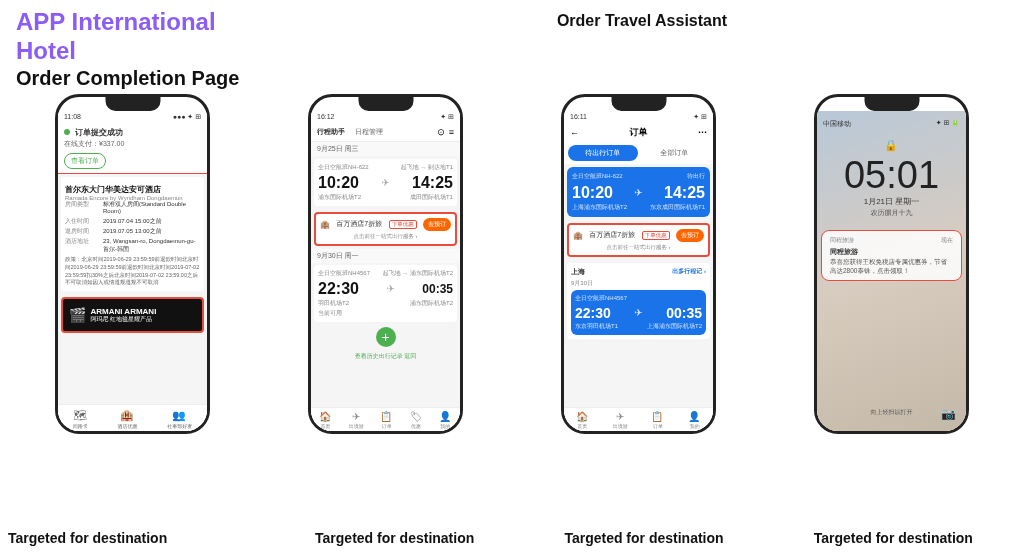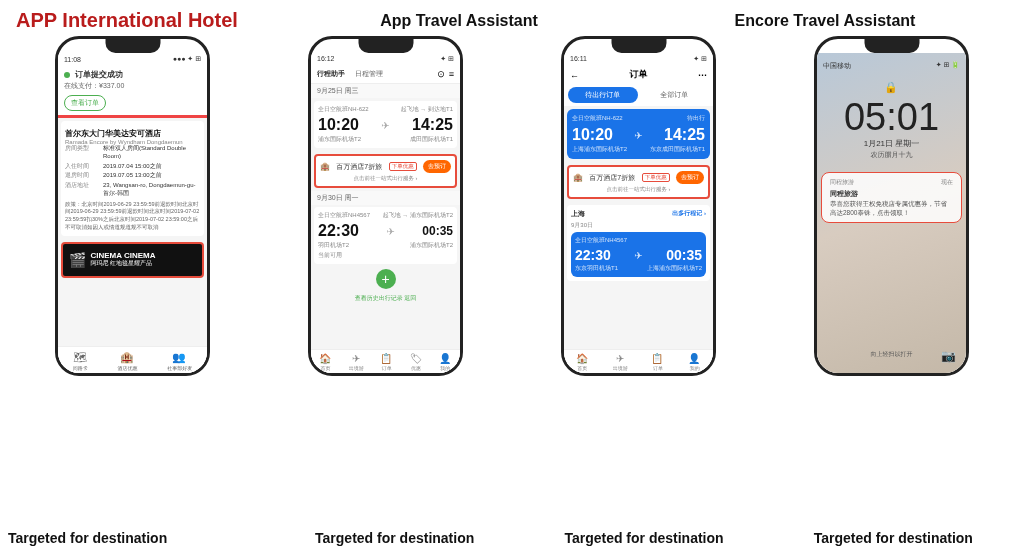--- a/index.html
+++ b/index.html
@@ -18,23 +18,23 @@
       display: flex;
       align-items: flex-start;
       padding: 8px 16px 4px 16px;
       gap: 0;
     }
     .header-left {
       width: 260px;
       flex-shrink: 0;
     }
     .header-left .app-title {
-      font-size: 20px;
-      font-weight: bold;
-      color: #b91c1c;
+      font-size: 24px;
+      font-weight: bold;
+      color: #8b5cf6;
       line-height: 1.2;
     }
     .header-left .page-subtitle {
       font-size: 20px;
       font-weight: bold;
       color: #111;
       line-height: 1.2;
     }
     .header-col {
       flex: 1;
@@ -101,21 +101,21 @@
       justify-content: space-between;
       align-items: center;
       padding: 2px 6px;
       background: #fff;
       font-size: 7px;
       color: #333;
     }
     .p1-header {
       background: #fff;
       padding: 4px 6px 4px;
-      border-bottom: 3px solid #ef4444;
+      border-bottom: 1px solid #ef4444;
     }
     .p1-success-row {
       display: flex;
       align-items: center;
       gap: 3px;
     }
     .p1-success-text {
       font-size: 8px;
       color: #333;
       font-weight: bold;
@@ -612,26 +612,24 @@
       margin-right: 2px;
       vertical-align: middle;
     }
   </style>
 </head>
 <body>
 
 <div class="header-area">
   <div class="header-left">
     <div class="app-title">APP International Hotel</div>
+    <div class="page-subtitle">Order Completion Page</div>
   </div>
   <div class="header-col">
-    <div class="col-title">App Travel Assistant</div>
-  </div>
-  <div class="header-col">
-    <div class="col-title">Encore Travel Assistant</div>
+    <div class="col-title">Order Travel Assistant</div>
   </div>
 </div>
 
 <div class="main-row">
 
   <div class="phone-wrap">
     <div class="phone">
       <div class="phone-notch"></div>
       <div class="phone-screen">
 
@@ -667,21 +665,21 @@
           <div class="p1-info-row">
             <span class="p1-info-label">酒店地址</span>
             <span class="p1-info-value">23, Wangsan-ro, Dongdaemun-gu-首尔-韩国</span>
           </div>
           <div class="p1-notice">政策：北京时间2019-06-29 23:59:59前退款时间北京时间2019-06-29 23:59:59前退款时间北京时间2019-07-02 23:59:59扣30%之后北京时间2019-07-02 23:59:00之后不可取消如因人或情遵规遵规不可取消</div>
         </div>
 
         <div class="p1-ad-banner">
           <div class="p1-ad-icon">🎬</div>
           <div>
-            <div class="p1-ad-title">CINEMA CINEMA</div>
+            <div class="p1-ad-title">ARMANI ARMANI</div>
             <div class="p1-ad-text">阿玛尼 红地毯星耀产品</div>
           </div>
         </div>
 
         <div class="p1-bottom-nav">
           <div class="p1-nav-item">
             <div class="p1-nav-icon">🗺</div>
             <div style="font-size:5px;color:#666">问路卡</div>
           </div>
           <div class="p1-nav-item">

